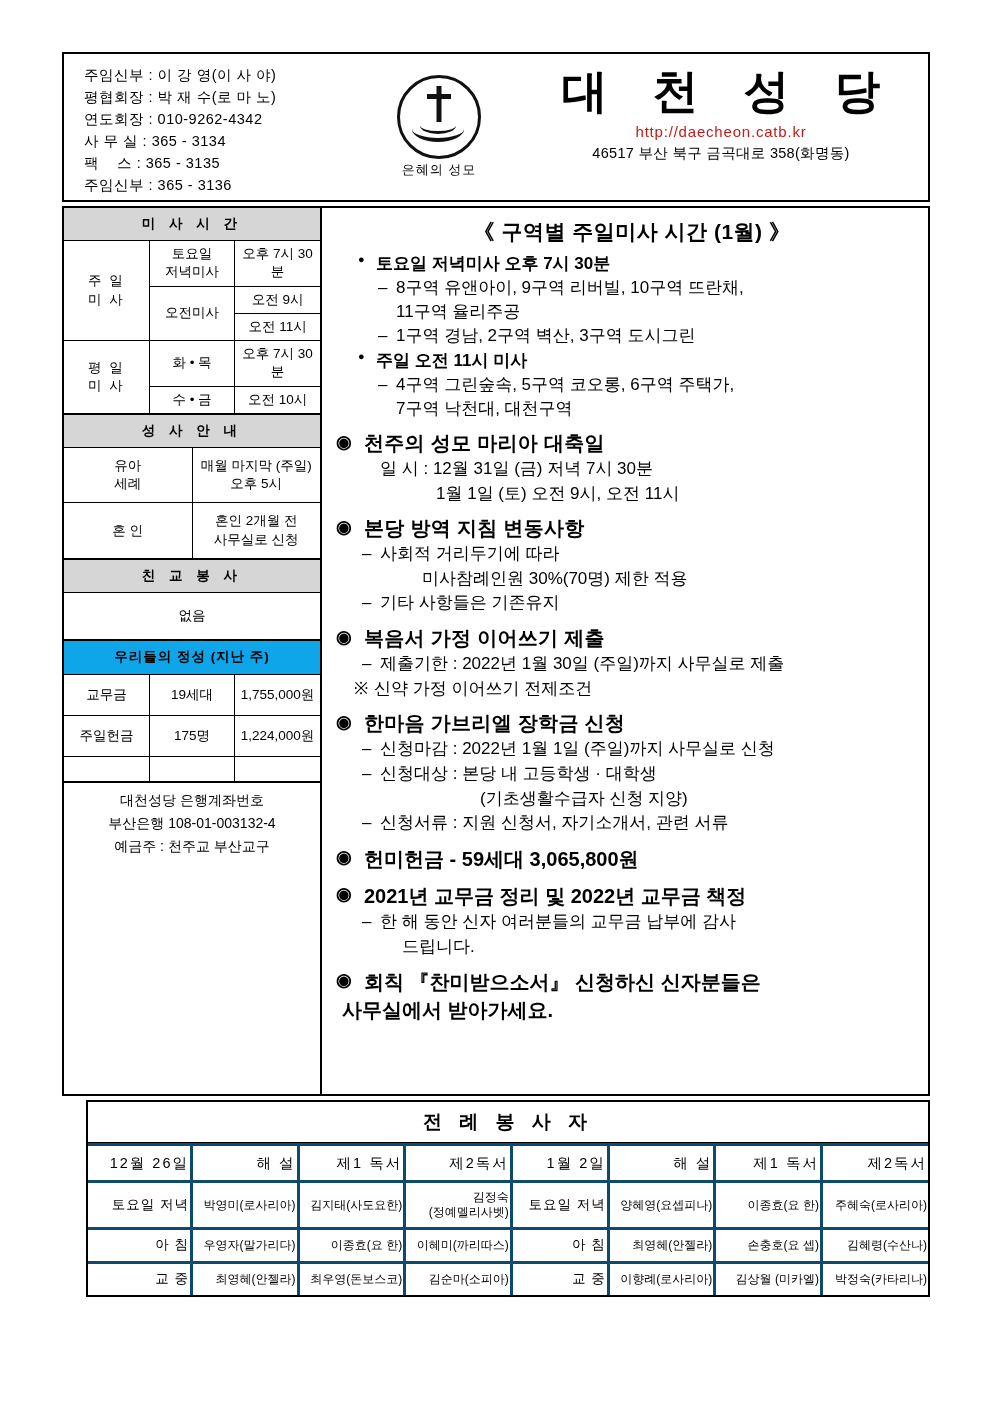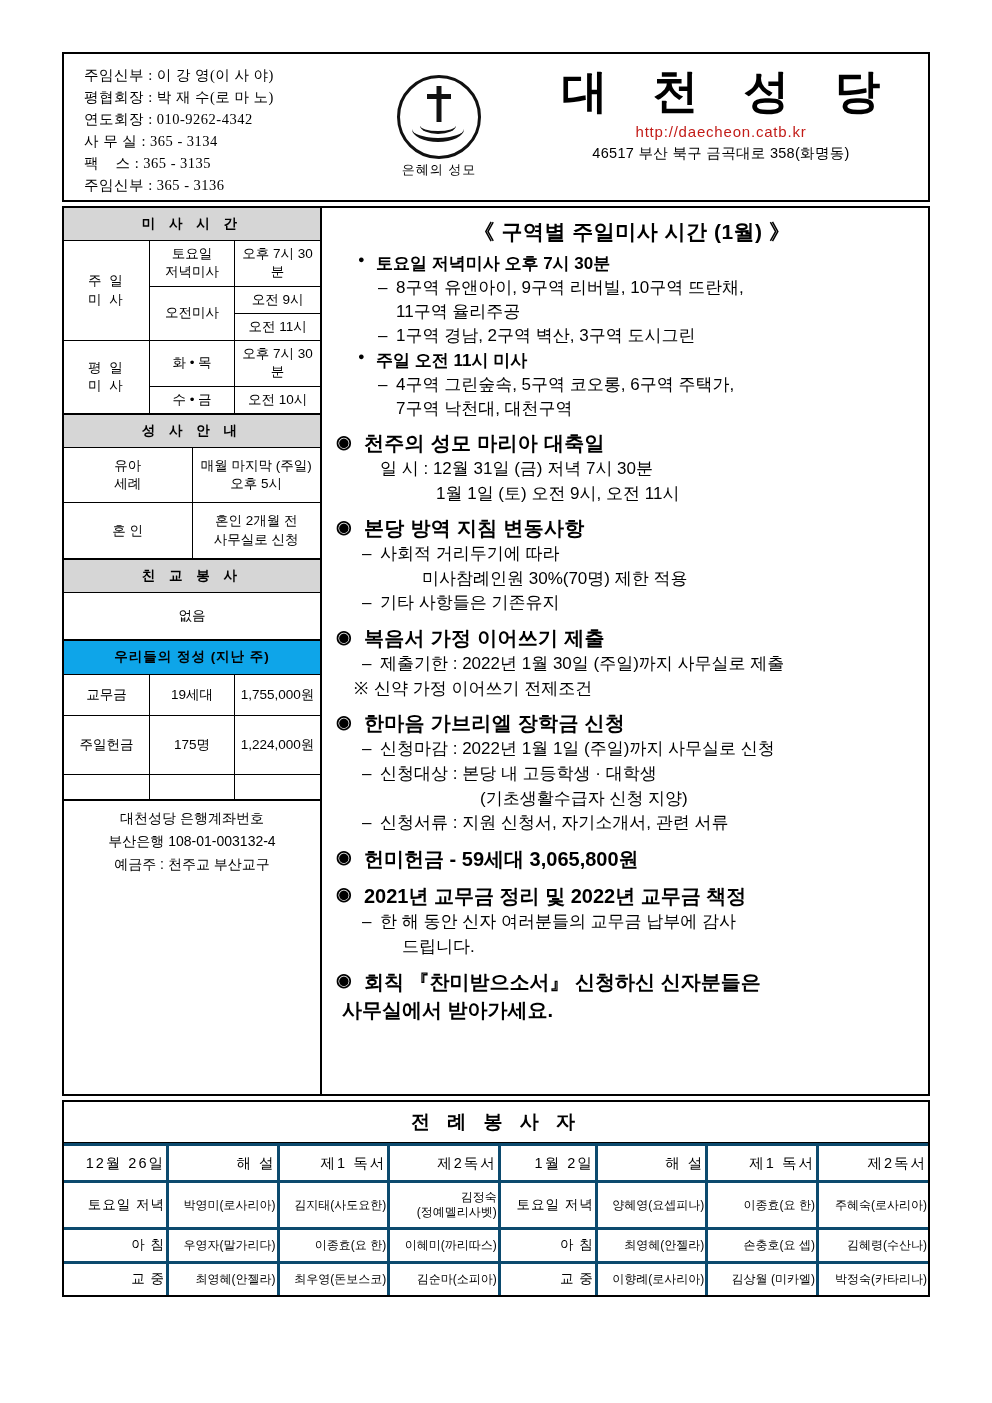--- a/index.html
+++ b/index.html
@@ -29,21 +29,20 @@
     align-items: stretch;
     box-sizing: border-box;
   }
   .header-left {
     width: 300px;
     padding: 10px 0 0 20px;
     box-sizing: border-box;
     font-size: 14.5px;
     line-height: 1.52;
     letter-spacing: 0.5px;
-    font-family: Liberation Serif, serif;
   }
   .header-left .row { white-space: pre; }
   .header-mid {
     width: 150px;
     position: relative;
     display: flex;
     flex-direction: column;
     align-items: center;
     justify-content: center;
   }
@@ -255,20 +254,21 @@
     font-size: 20px;
     font-weight: bold;
     padding-left: 6px;
     line-height: 1.4;
   }
   
   .bottom {
     margin-top: 4px;
     border: 2px solid #000;
     box-sizing: border-box;
+    margin-left: 24px;
   }
   .bottom-title {
     text-align: center;
     font-size: 19px;
     font-weight: bold;
     letter-spacing: 6px;
     padding: 7px 0;
     border-bottom: 1px solid #000;
   }
   table.bt {
@@ -394,21 +394,21 @@
         <tbody>
             <tr>
           <td colspan="3" class="sec-head-nb" style="border-left:none;border-right:none;">우리들의 정성 (지난 주)</td>
         </tr>
         <tr>
           <td style="width:66px;border-left:none;padding:11px 1px;">교무금</td>
           <td style="width:56px;padding:11px 1px;">19세대</td>
           <td style="border-right:none;padding:11px 1px;">1,755,000원</td>
         </tr>
         <tr>
-          <td style="border-left:none;padding:20px 1px;">주일헌금</td>
+          <td style="border-left:none;padding:11px 1px;">주일헌금</td>
           <td style="padding:11px 1px;">175명</td>
           <td style="border-right:none;padding:11px 1px;">1,224,000원</td>
         </tr>
         <tr>
           <td style="border-left:none;padding:12px 1px;"></td>
           <td style="padding:12px 1px;"></td>
           <td style="border-right:none;padding:12px 1px;"></td>
         </tr>
       </tbody>
         </table>

